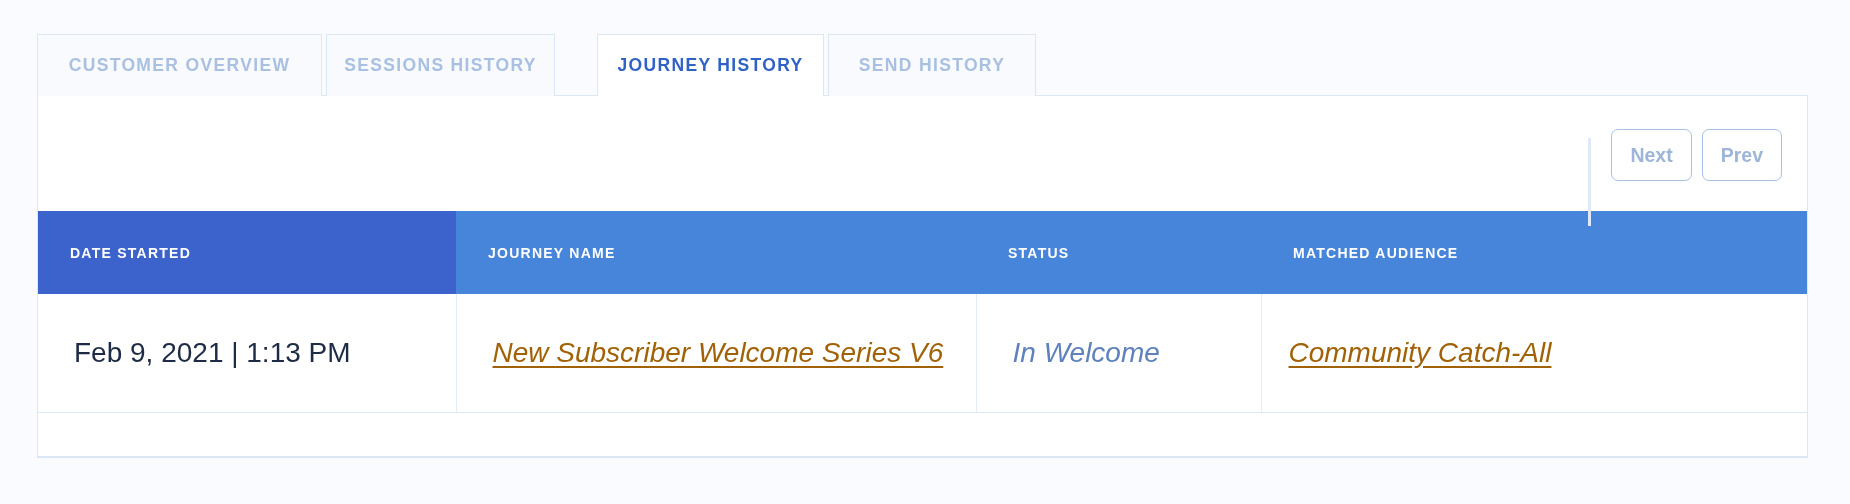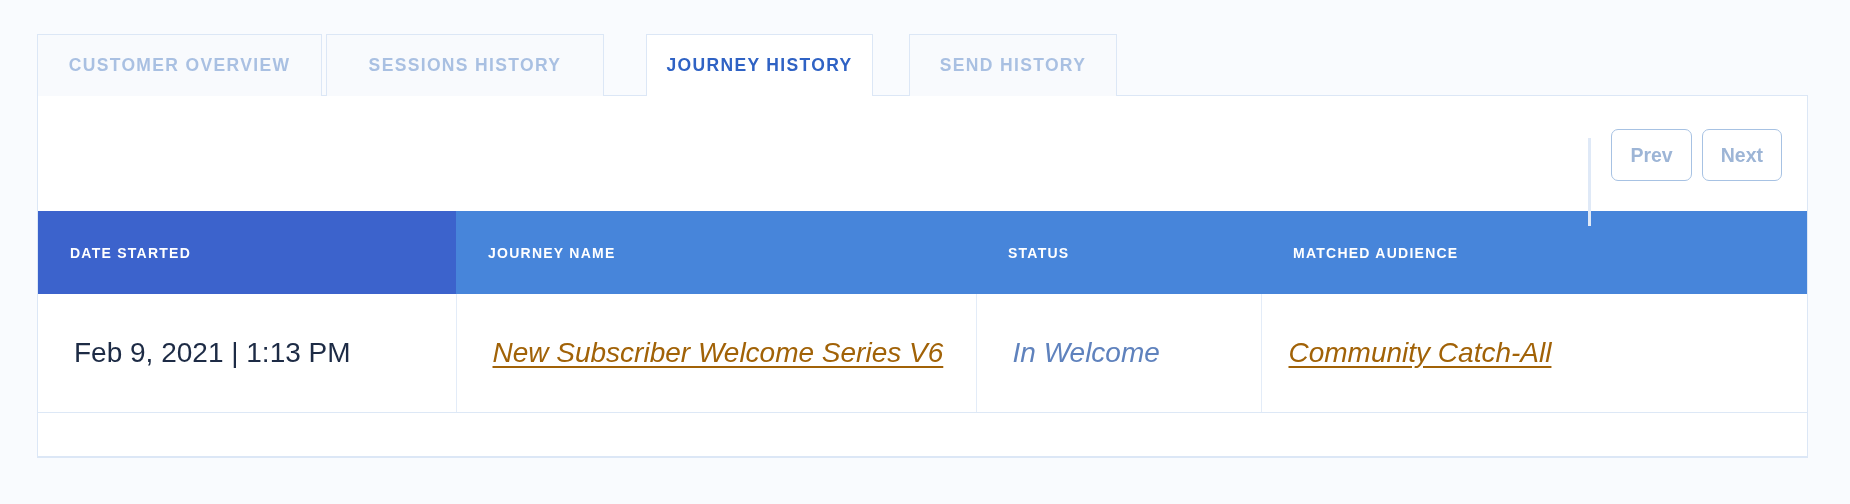--- a/index.html
+++ b/index.html
@@ -60,23 +60,23 @@
     content: "";
     position: absolute;
     left: 0;
     right: 0;
     bottom: -1px;
     height: 2px;
     background: #ffffff;
   }
   .tab-w0 { width: 285px; }
   .tab-w1 { width: 232px; }
-  .tab-w2 { width: 278px; }
+  .tab-w2 { width: 229px; }
   .tab-w3 { width: 227px; margin-left: 38px; }
-  .tab-w4 { width: 208px; margin-left: 32px; }
+  .tab-w4 { width: 208px; }
 
   
   .panel {
     position: absolute;
     left: 37px;
     top: 95px;
     width: 1771px;
     height: 363px;
     background: #ffffff;
     border: 1px solid #dce7f6;
@@ -208,24 +208,24 @@
       <span>Send History</span>
     </div>
   </div>
 
   <div class="panel">
 
     <div class="toolbar">
       <div class="toolbar-divider"></div>
       <div class="pager">
         <div class="pager-btn">
-          <span>Prev</span>
+          <span>Next</span>
         </div>
         <div class="pager-btn">
-          <span>Next</span>
+          <span>Prev</span>
         </div>
       </div>
     </div>
 
     <table class="table">
       <thead>
         <tr>
           <th class="first-col col-date">Date Started</th>
           <th class="col-name">Journey Name</th>
           <th class="col-status">Status</th>

